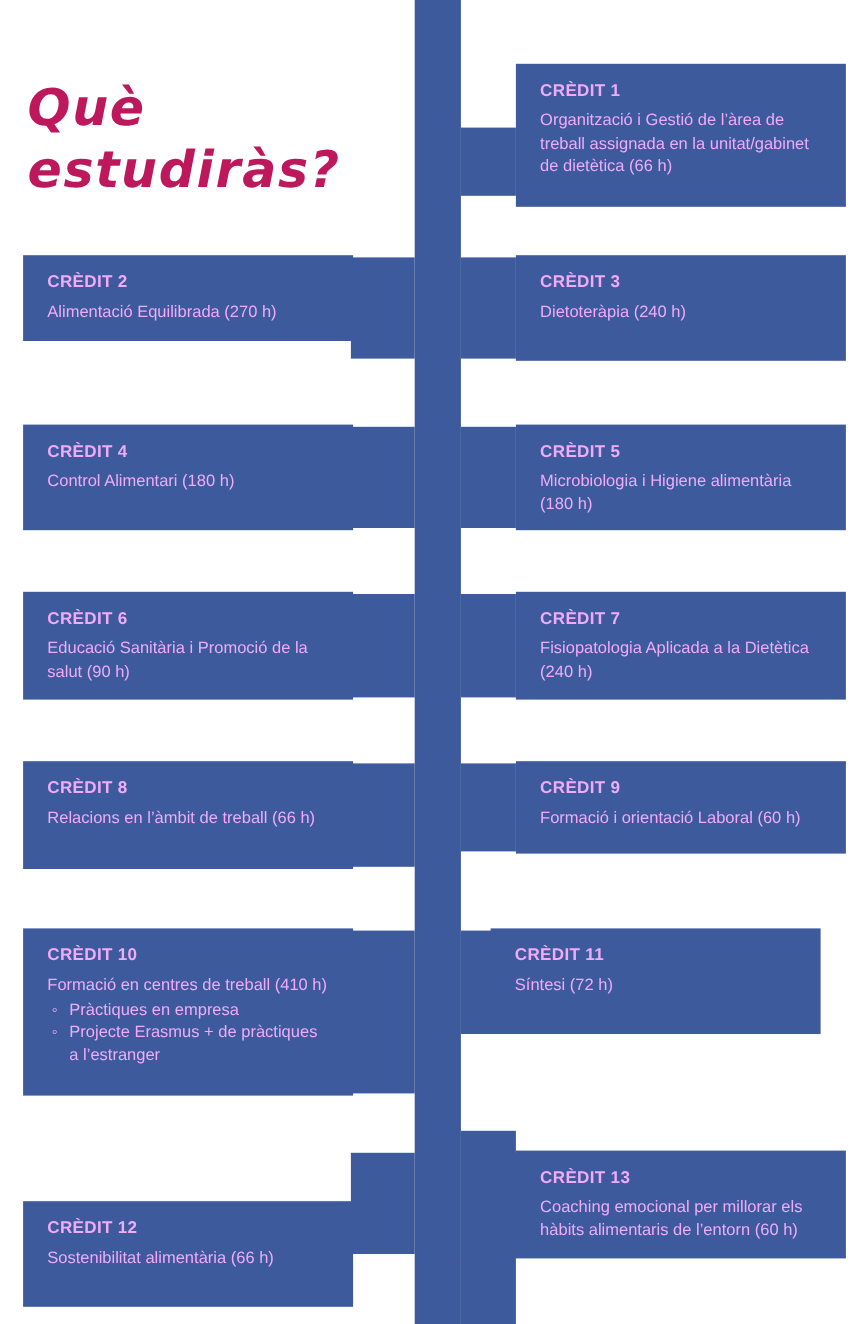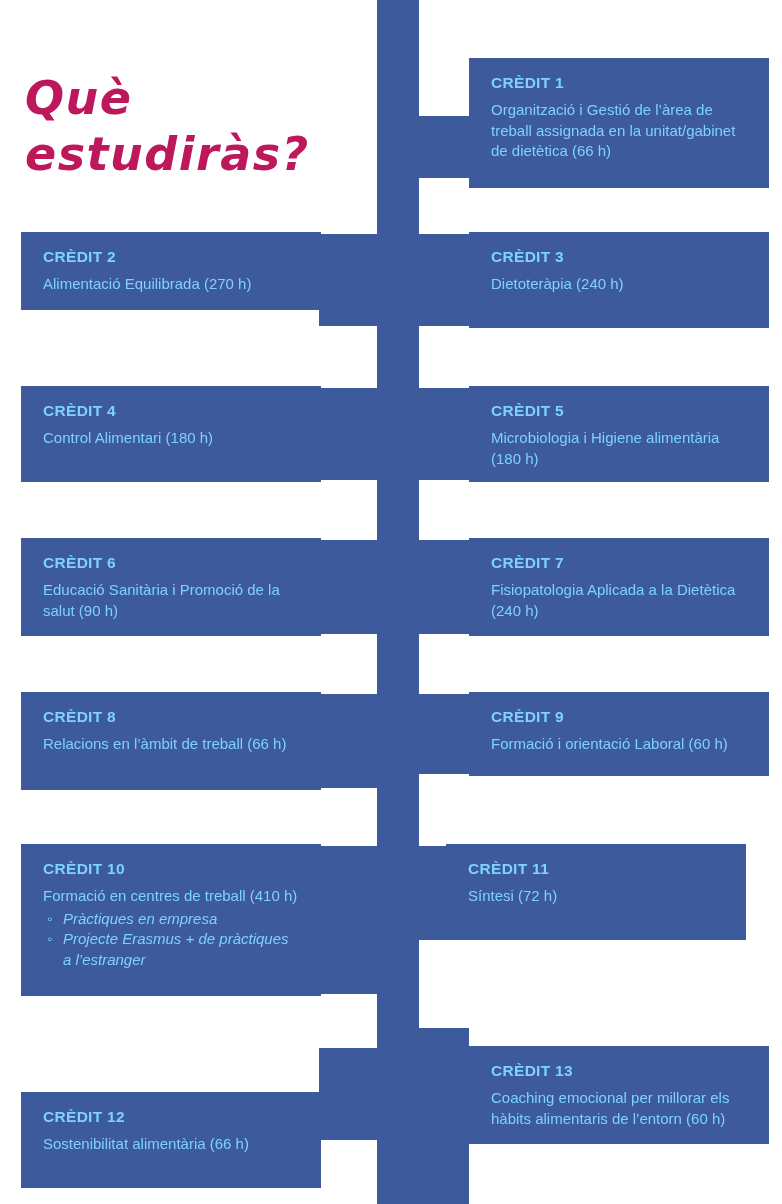--- a/index.html
+++ b/index.html
@@ -26,21 +26,21 @@
   .trunk-a { left: 377px; top: 0;    width: 42px; height: 1204px; }
   .trunk-b { left: 419px; top: 1028px; width: 50px; height: 176px; }
 
   
   .stub { position: absolute; background: #3c5a9c; z-index: 0; }
 
   
   .card {
     position: absolute;
     background: #3c5a9c;
-    color: #7dd3fc;
+    color: #f0abfc;
     box-sizing: border-box;
     padding: 16px 22px 18px 22px;
     z-index: 2;
   }
   .card-title {
     font-size: 15.5px;
     font-weight: bold;
     letter-spacing: 0.3px;
     margin: 0 0 9px 0;
     line-height: 1.1;
@@ -55,21 +55,20 @@
     list-style: none;
     margin: 2px 0 0 0;
     padding: 0 0 0 4px;
   }
   .bullets li {
     font-size: 15px;
     line-height: 1.38;
     padding-left: 16px;
     position: relative;
     text-indent: 0;
-    font-style: italic;
   }
   .bullets li::before {
     content: "\25E6";
     position: absolute;
     left: 0;
     top: 0;
   }
 
   
   .heading {

